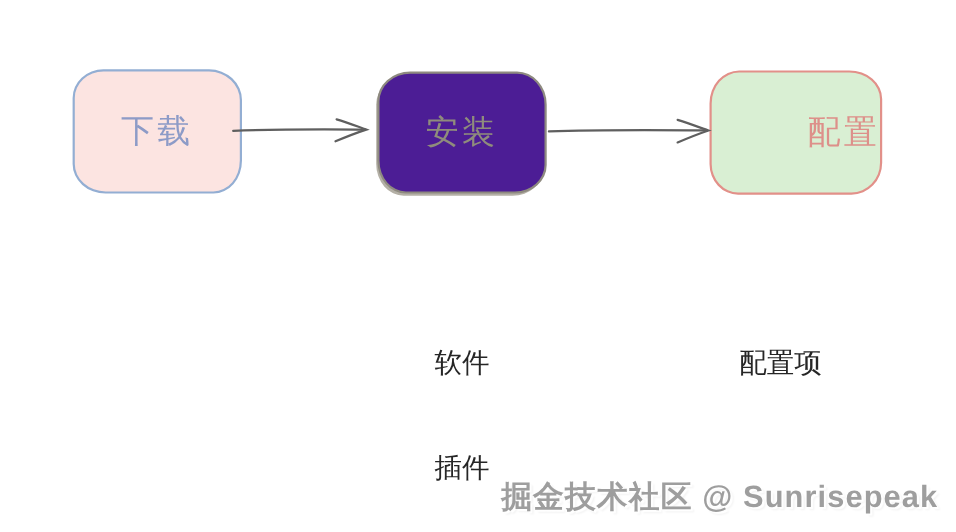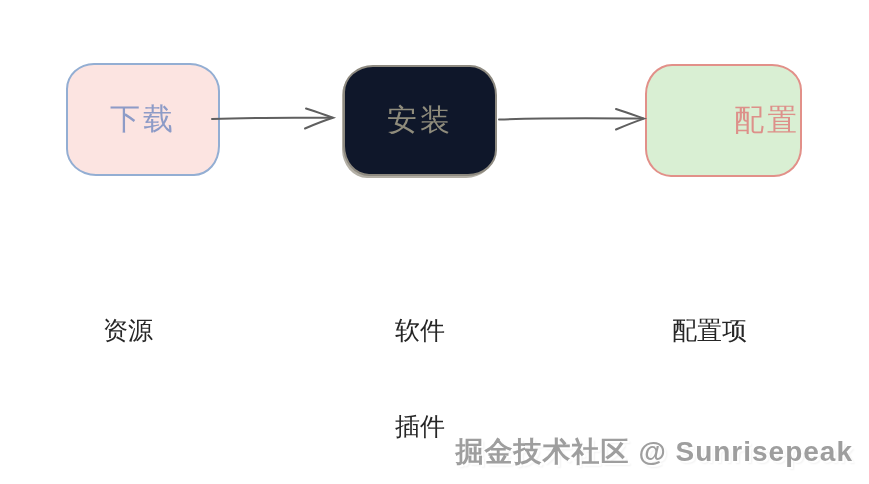--- a/index.html
+++ b/index.html
@@ -29,21 +29,21 @@
   }
   .step-download {
     left: 66px; top: 63px; width: 154px; height: 113px;
     background: #fce4e1;
     border-color: #93aed3;
     color: #8d9bc7;
     border-radius: 28px 30px 26px 30px / 26px 28px 30px 27px;
   }
   .step-install {
     left: 343px; top: 65px; width: 154px; height: 111px;
-    background: #0f172a;
+    background: #4c1d95;
     border-color: #8e8a80;
     color: #8f8c7c;
     border-radius: 30px 27px 29px 26px / 27px 30px 26px 30px;
     box-shadow: -2px 3px 0 -1px #b4b0a6;
   }
   .step-configure {
     left: 645px; top: 64px; width: 157px; height: 113px;
     background: #d9efd3;
     border-color: #e29089;
     color: #dd908a;
@@ -101,21 +101,20 @@
     <path d="M3 17 C 42 15.2, 86 15.6, 123 15.8"></path>
     <path d="M97 6.5 C 107 9.5, 116 13, 124 15.8 C 114 19, 103 23.5, 96 26.5"></path>
   </svg>
 
   <svg class="arrow-svg" style="left:496px; top:103px;" width="152" height="32" viewBox="0 0 152 32" aria-hidden="true">
     <path d="M3 16.5 C 50 14.8, 100 15.2, 147 15.6"></path>
     <path d="M120 6 C 130 9.2, 140 12.8, 148 15.6 C 138 19, 127 23.5, 120 26.5"></path>
   </svg>
 
   <div class="item-list" style="left:103px; top:250px;">
-    <span class="list-item">资源</span>
     
   </div>
 
   <div class="item-list" style="left:395px; top:250px;">
     <span class="list-item">软件</span>
     <span class="list-item">插件</span>
     
     
   </div>
 

